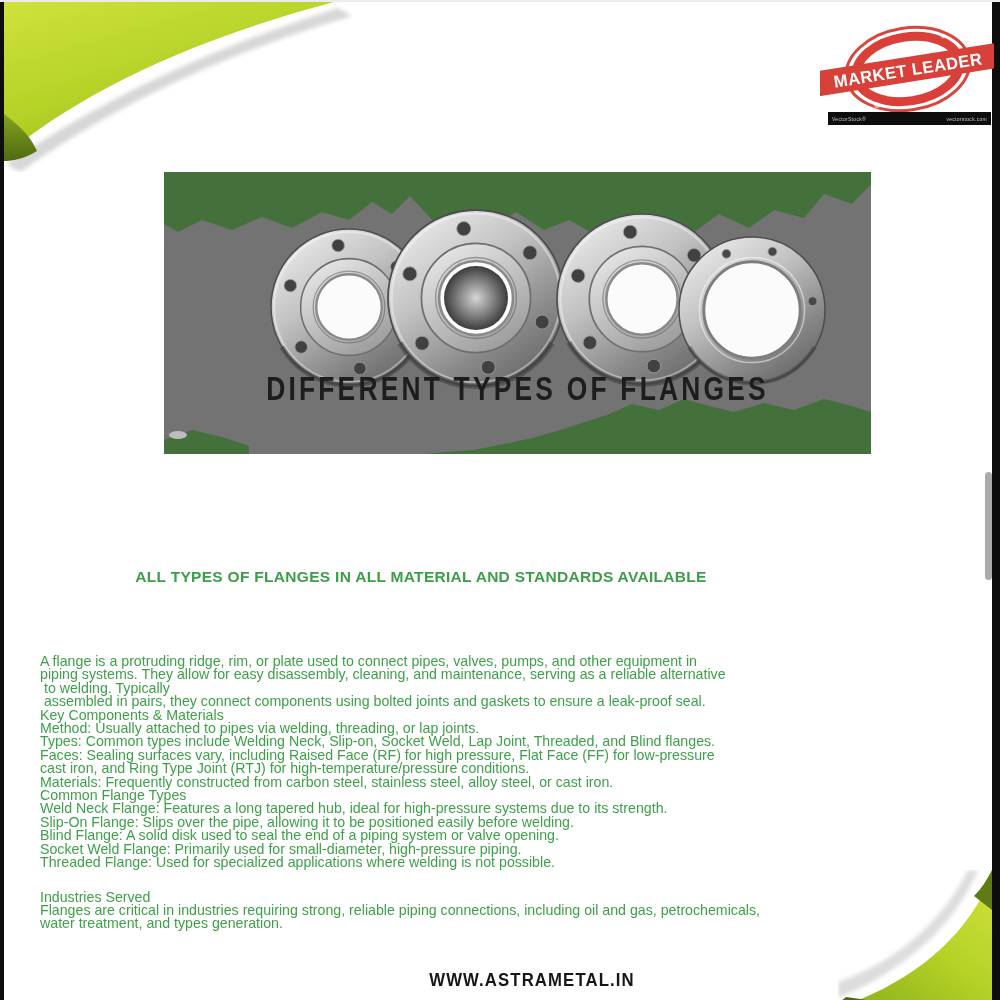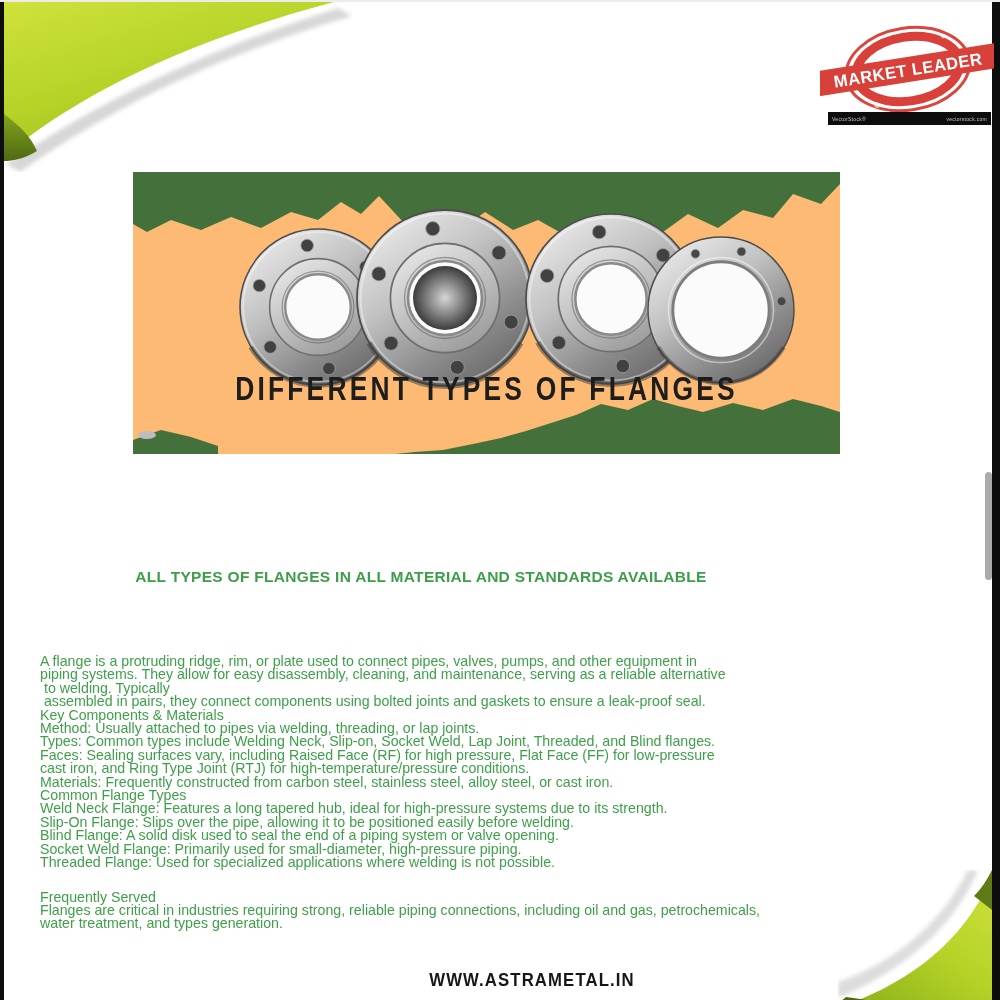--- a/index.html
+++ b/index.html
@@ -19,22 +19,22 @@
   .corner-svg { position:absolute; }
   
   .stamp-wrap { position:absolute; left:820px; top:16px; width:174px; height:106px; }
   .watermark-bar {
     position:absolute; left:828px; top:110px; width:163px; height:13px;
     background:#0d0d0d; display:flex; justify-content:space-between; align-items:center;
     padding:0 4px; color:#c9c9c9; font-size:5px; letter-spacing:0.3px;
   }
   
   .banner {
-    position:absolute; left:133px; top:170px; width:707px; height:282px;
-    background:#fdba74;
+    position:absolute; left:164px; top:170px; width:707px; height:282px;
+    background:#737373;
   }
   .banner svg { position:absolute; left:0; top:0; }
   .banner-title {
     position:absolute; left:0; top:198px; width:707px; text-align:center;
     font-size:33px; font-weight:800; color:#1d1d1d; letter-spacing:4px;
     transform:scaleX(0.80); transform-origin:center; white-space:nowrap;
   }
   
   .availability {
     position:absolute; left:0; top:566px; width:842px; text-align:center;
@@ -185,21 +185,21 @@
 Faces: Sealing surfaces vary, including Raised Face (RF) for high pressure, Flat Face (FF) for low-pressure
 cast iron, and Ring Type Joint (RTJ) for high-temperature/pressure conditions.
 Materials: Frequently constructed from carbon steel, stainless steel, alloy steel, or cast iron.
 Common Flange Types
 Weld Neck Flange: Features a long tapered hub, ideal for high-pressure systems due to its strength.
 Slip-On Flange: Slips over the pipe, allowing it to be positioned easily before welding.
 Blind Flange: A solid disk used to seal the end of a piping system or valve opening.
 Socket Weld Flange: Primarily used for small-diameter, high-pressure piping.
 Threaded Flange: Used for specialized applications where welding is not possible.</div>
 
-  <div class="body-text ind-title">Frequently Served</div>
+  <div class="body-text ind-title">Industries Served</div>
   <div class="body-text ind-text">Flanges are critical in industries requiring strong, reliable piping connections, including oil and gas, petrochemicals,
 water treatment, and types generation.</div>
 
   <div class="footer-url">WWW.ASTRAMETAL.IN</div>
 
   <svg class="corner-svg" style="left:838px; top:868px;" width="154" height="132" viewBox="0 0 154 132">
     <defs>
       <linearGradient id="limeG2" x1="1" y1="0" x2="0.2" y2="1">
         <stop offset="0" stop-color="#cfe23c"></stop>
         <stop offset="0.55" stop-color="#b5d227"></stop>

